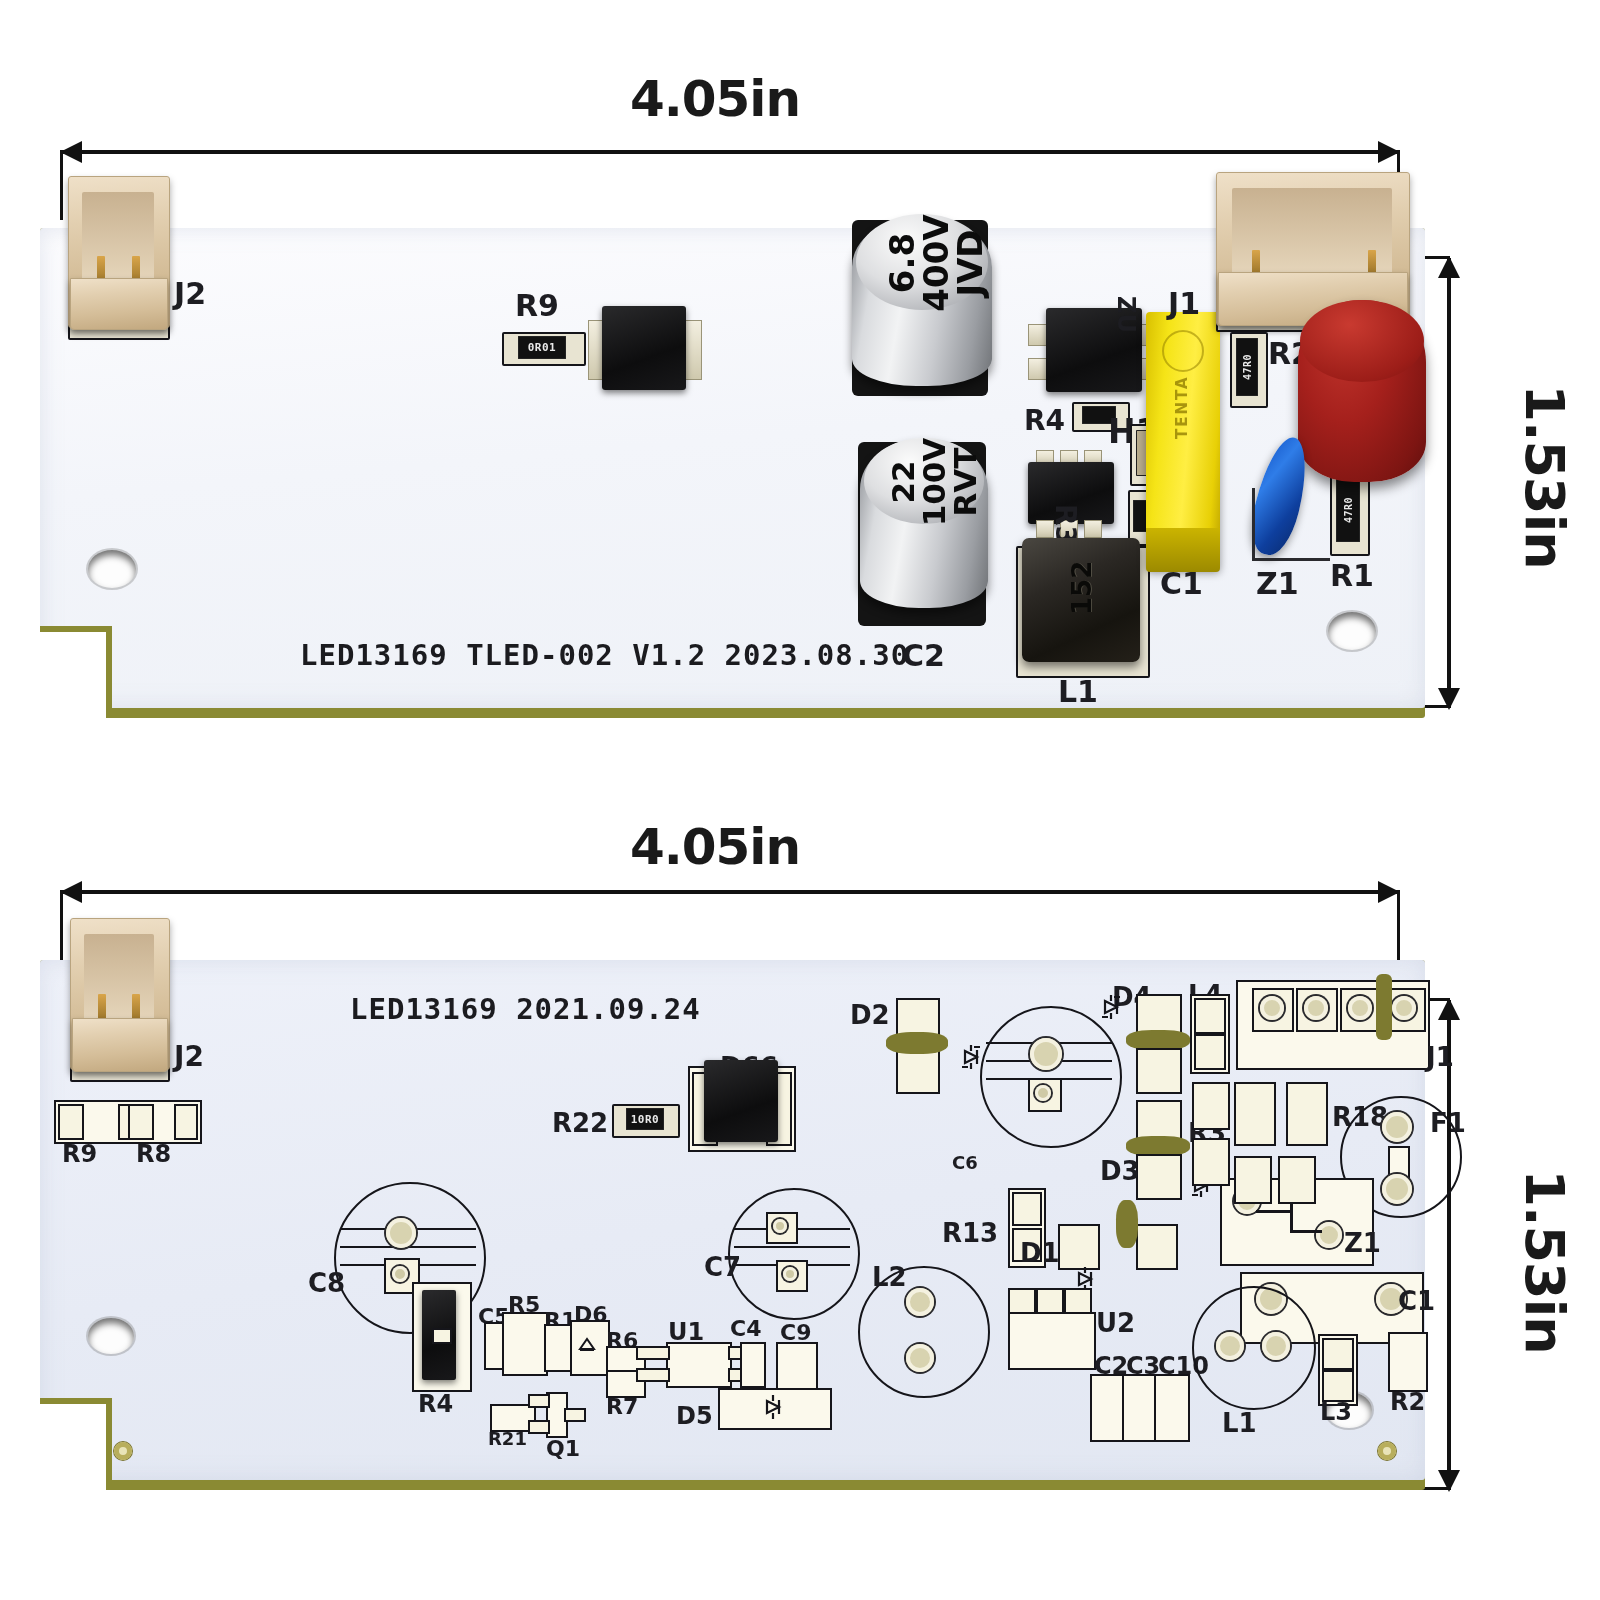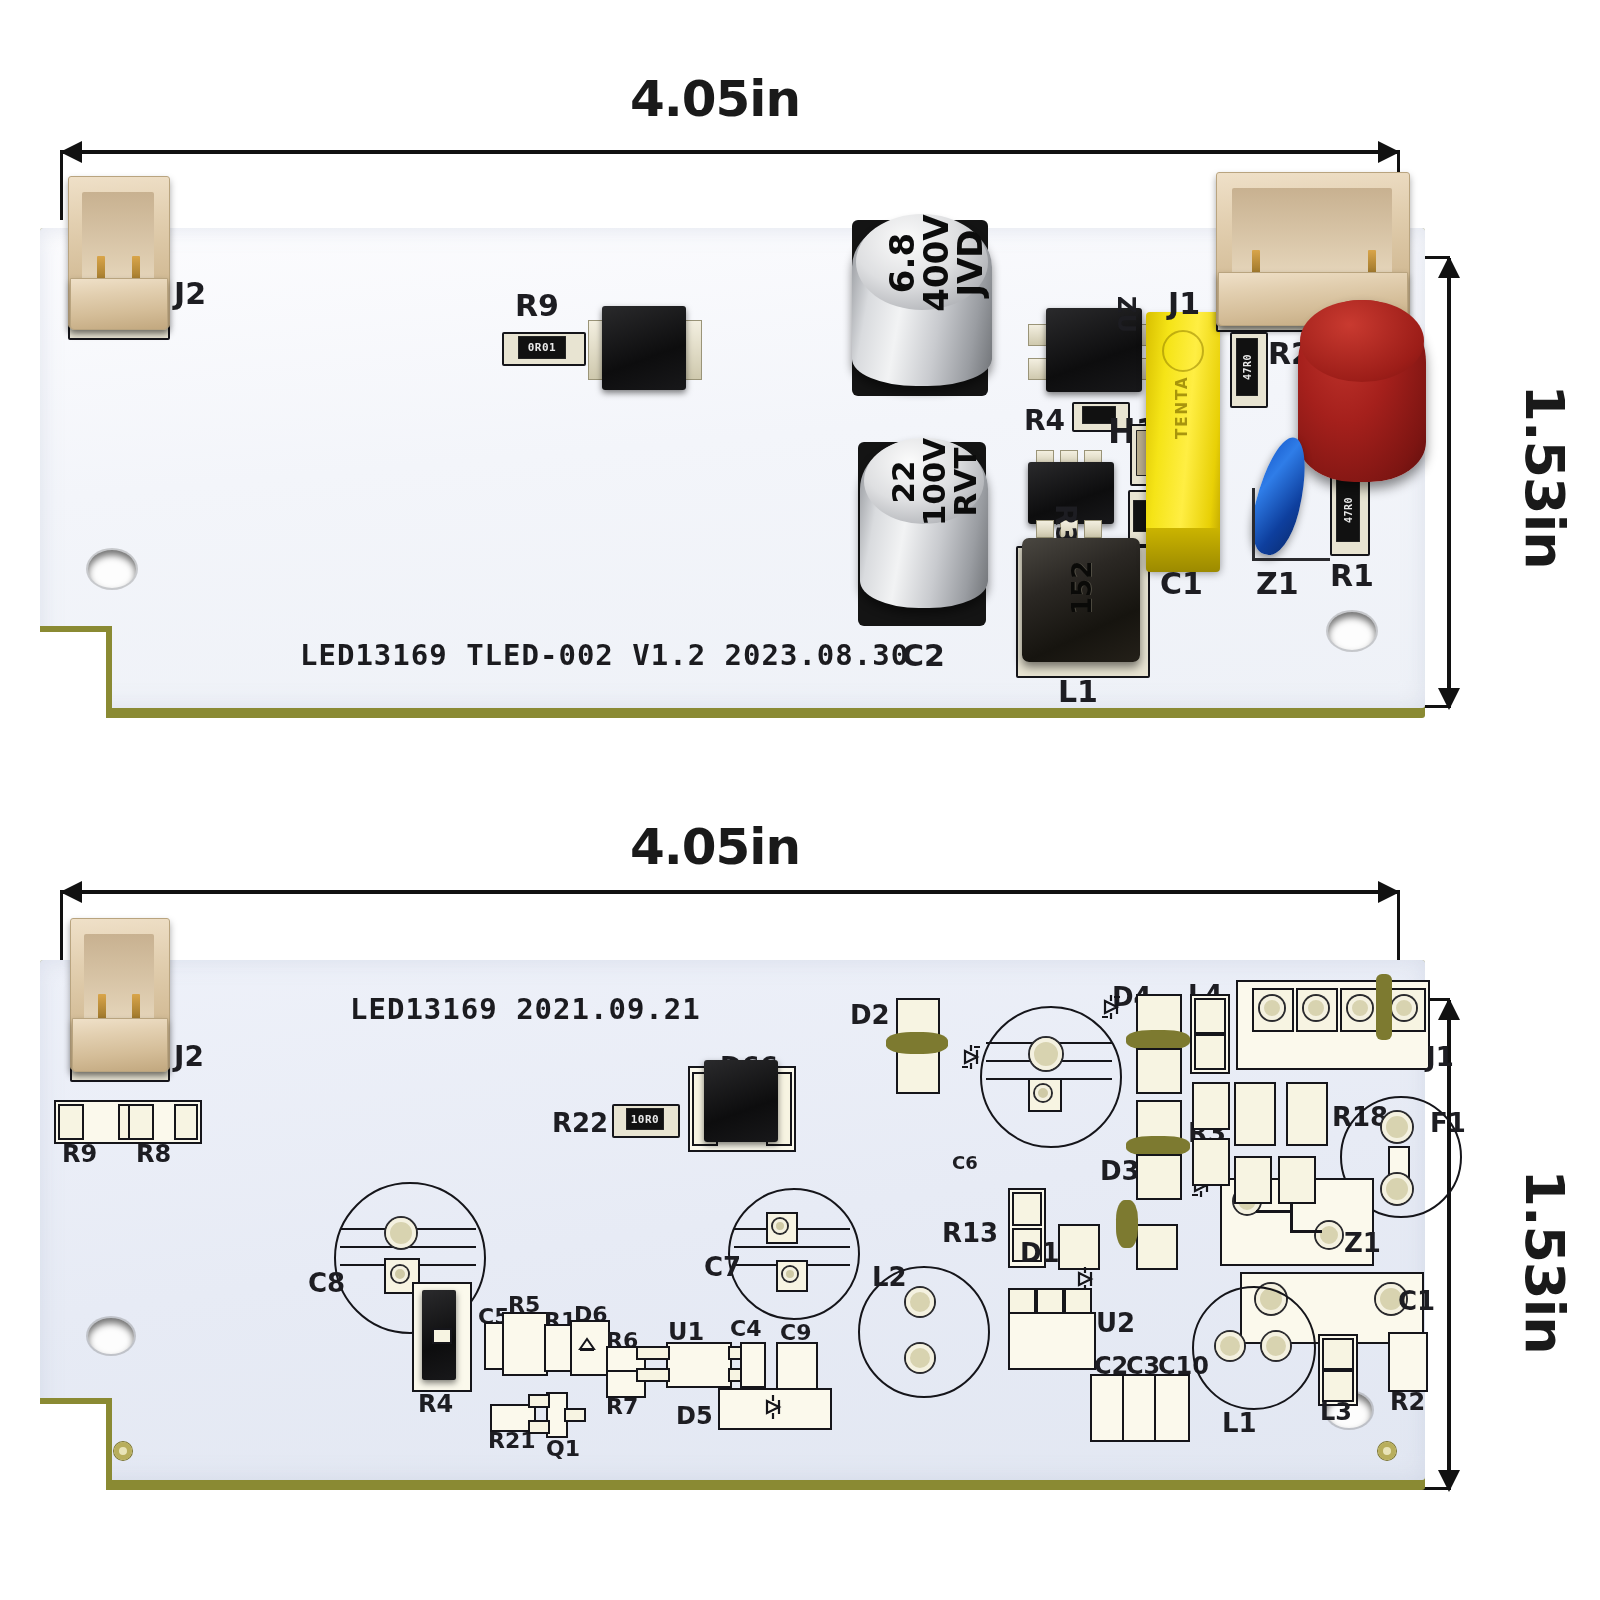--- a/index.html
+++ b/index.html
@@ -246,21 +246,21 @@
   <div class="pcb-top-face bot"></div>
   <div class="notch" style="left:-2px;bottom:-2px;width:70px;height:92px;"></div>
   <div class="notch-edge" style="left:66px;bottom:0px;width:6px;height:92px;"></div>
   <div class="notch-edge" style="left:0px;bottom:86px;width:72px;height:6px;"></div>
 
   <div class="hole" style="left:48px;top:358px;width:46px;height:36px;"></div>
   <div class="hole" style="left:1286px;top:432px;width:46px;height:36px;"></div>
   <div class="hole-b" style="left:74px;top:482px;width:18px;height:18px;"></div>
   <div class="hole-b" style="left:1338px;top:482px;width:18px;height:18px;"></div>
 
-  <div class="silk" style="left:310px;top:32px;font-size:29px;letter-spacing:1px;">LED13169   2021.09.21</div>
+  <div class="silk" style="left:310px;top:32px;font-size:29px;letter-spacing:1px;">LED13169   2021.09.24</div>
 
   <div class="conn-foot" style="left:30px;top:96px;width:96px;height:22px;"></div>
   <div class="conn" style="left:30px;top:-42px;width:98px;height:150px;"></div>
   <div class="conn-slot" style="left:44px;top:-26px;width:70px;height:86px;"></div>
   <div class="conn-pin" style="left:58px;top:34px;width:8px;height:32px;"></div>
   <div class="conn-pin" style="left:92px;top:34px;width:8px;height:32px;"></div>
   <div class="conn" style="left:32px;top:58px;width:94px;height:52px;border-radius:0 0 4px 4px;"></div>
   <div class="ref" style="left:134px;top:80px;font-size:28px;">J2</div>
 
   <div class="fp" style="left:14px;top:140px;width:144px;height:40px;"></div>
@@ -465,21 +465,21 @@
 
   <div class="ref" style="left:636px;top:442px;font-size:24px;">D5</div>
   <div class="fp" style="left:678px;top:428px;width:110px;height:38px;"></div>
   <div class="dio-sym" style="left:718px;top:432px;">
     <svg width="30" height="30" viewBox="0 0 30 30">
       <path d="M9 9 L21 15 L9 21 Z M21 8 L21 22 M15 3 L15 9 M15 21 L15 27" stroke="#15151a" stroke-width="2.2" fill="none"></path>
     </svg>
   </div>
 
   <div class="fp" style="left:450px;top:444px;width:42px;height:24px;"></div>
-  <div class="ref" style="left:448px;top:468px;font-size:22px;">R21</div>
+  <div class="ref" style="left:448px;top:468px;font-size:18px;">R21</div>
   <div class="fp" style="left:506px;top:432px;width:18px;height:42px;"></div>
   <div class="fp-pad" style="left:488px;top:434px;width:18px;height:10px;"></div>
   <div class="fp-pad" style="left:488px;top:460px;width:18px;height:10px;"></div>
   <div class="fp-pad" style="left:524px;top:448px;width:18px;height:10px;"></div>
   <div class="ref" style="left:506px;top:476px;font-size:22px;">Q1</div>
 
   <div class="fp-pad" style="left:1152px;top:122px;width:34px;height:44px;"></div>
   <div class="fp-pad" style="left:1152px;top:178px;width:34px;height:44px;"></div>
   <div class="fp-pad" style="left:1194px;top:196px;width:34px;height:44px;"></div>
   <div class="fp-pad" style="left:1238px;top:196px;width:34px;height:44px;"></div>

